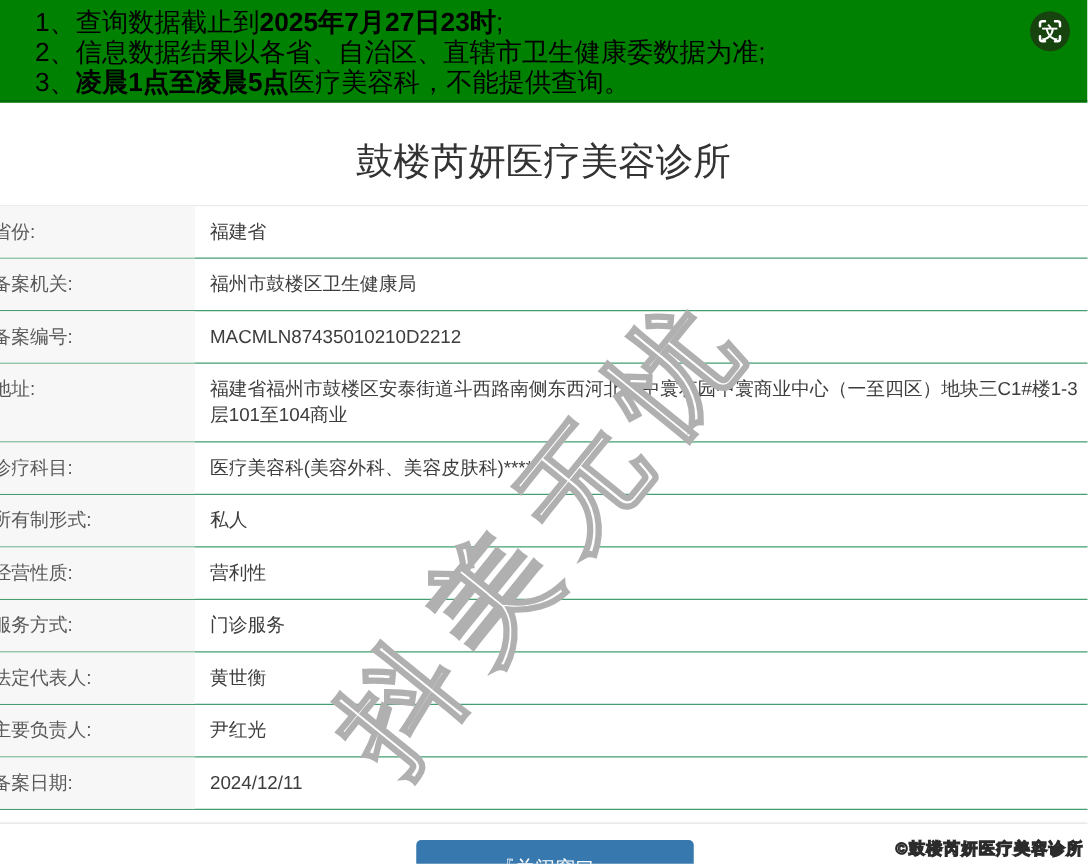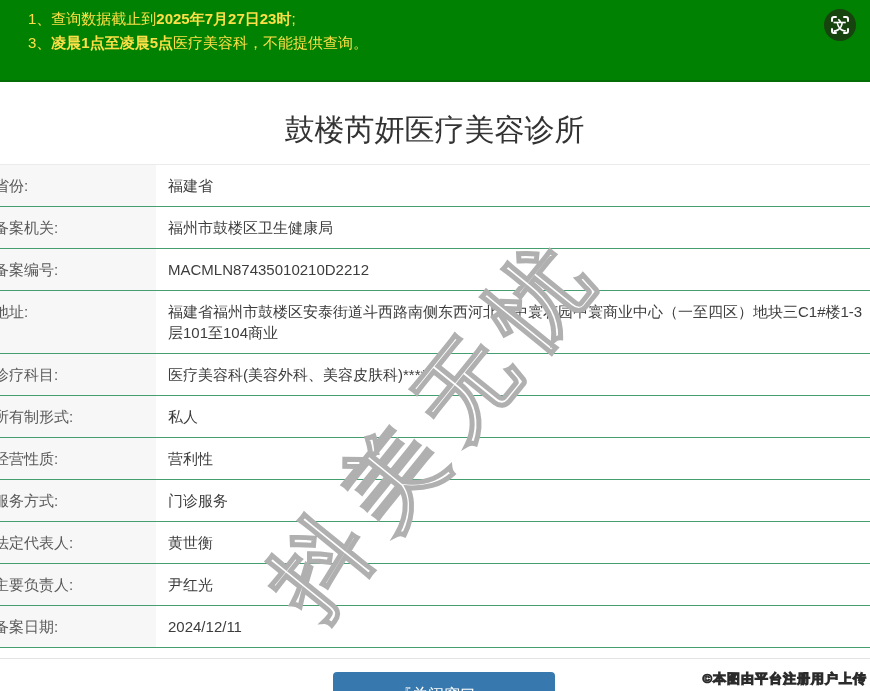--- a/index.html
+++ b/index.html
@@ -13,22 +13,22 @@
 
   
   .banner {
     height: 82px;
     background: #018101;
     border-bottom: 2px solid #056d05;
     padding: 7px 0 0 28px;
     position: relative;
   }
   .notice-line {
-    color: #fde047;
-    font-size: 15px;
+    color: #000000;
+    font-size: 21px;
     line-height: 24px;
     white-space: nowrap;
   }
   .notice-line .bold { font-weight: bold; }
 
   .translate-btn {
     position: absolute; top: 7px; right: 12px;
     width: 36px; height: 36px;
     cursor: pointer;
     background: transparent; border: none; padding: 0;
@@ -112,20 +112,21 @@
     -webkit-text-stroke: 1px #2b2b2b;
     z-index: 6;
   }
 </style>
 </head>
 <body>
 
 <header class="banner">
   <div>
       <div class="notice-line"><span>1、查询数据截止到</span><span class="bold">2025年7月27日23时</span><span>;</span></div>
+      <div class="notice-line"><span>2、信息数据结果以各省、自治区、直辖市卫生健康委数据为准;</span></div>
       <div class="notice-line"><span>3、</span><span class="bold">凌晨1点至凌晨5点</span><span>医疗美容科，不能提供查询。</span></div>
     </div>
   <button class="translate-btn" title="">
     <svg viewBox="0 0 36 36" width="36" height="36">
       <circle cx="18" cy="18" r="16" fill="#17430f"></circle>
       <path d="M10 14 V12 q0 -2 2 -2 H14" fill="none" stroke="#ffffff" stroke-width="2" stroke-linecap="round"></path>
       <path d="M22 10 H24 q2 0 2 2 V14" fill="none" stroke="#ffffff" stroke-width="2" stroke-linecap="round"></path>
       <path d="M26 22 V24 q0 2 -2 2 H22" fill="none" stroke="#ffffff" stroke-width="2" stroke-linecap="round"></path>
       <path d="M14 26 H12 q-2 0 -2 -2 V22" fill="none" stroke="#ffffff" stroke-width="2" stroke-linecap="round"></path>
       <text x="18" y="23" text-anchor="middle" font-size="13" font-weight="bold" fill="#ffffff">文</text>
@@ -180,13 +181,13 @@
         <div class="tlabel">备案日期:</div>
         <div class="tvalue">2024/12/11</div>
       </div>
     </div>
   <hr class="footer-divider">
 </main>
 
 <button class="close-btn">『关闭窗口』</button>
 
 <div class="wm-big">抖美无忧</div>
-<div class="uploader-note">©本图由平台注册用户上传</div>
+<div class="uploader-note">©鼓楼芮妍医疗美容诊所</div>
 
 </body></html>

